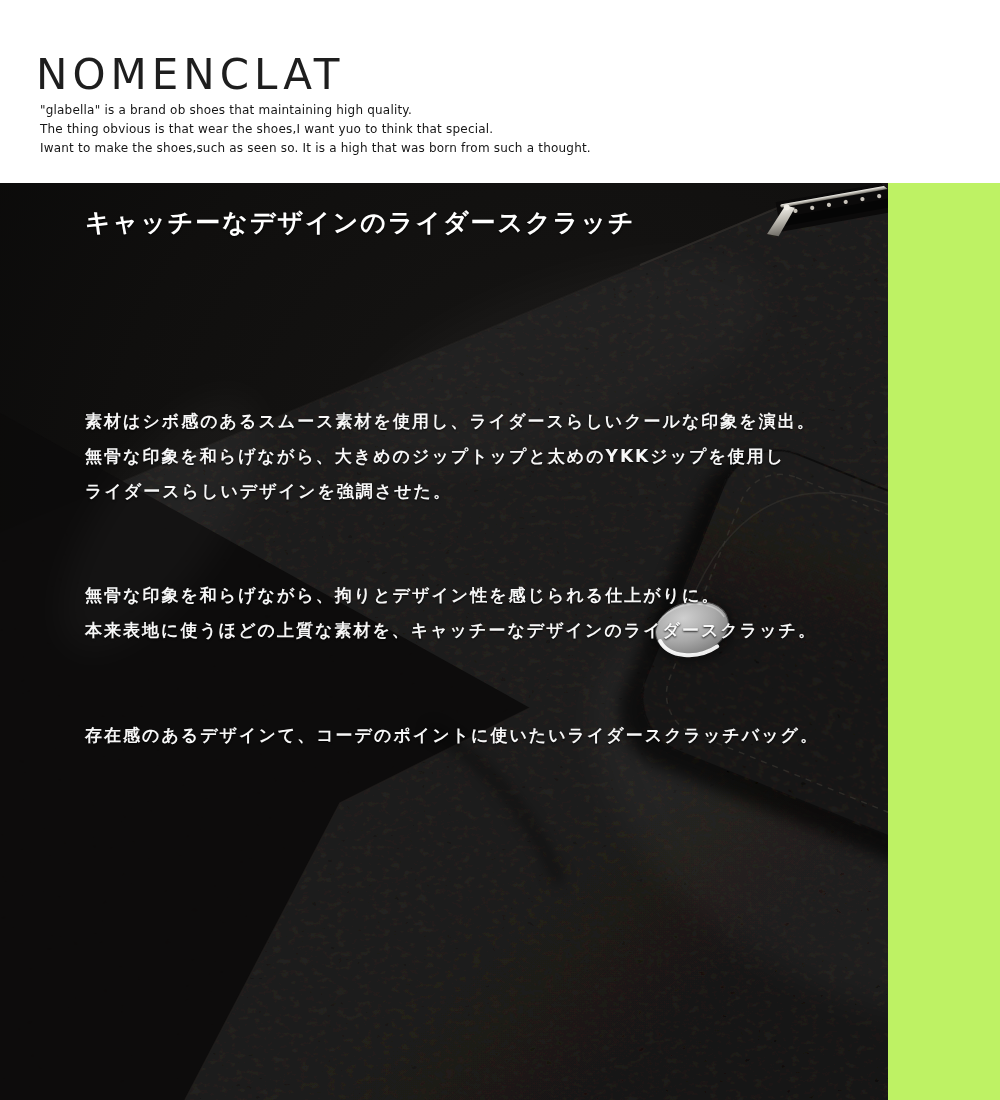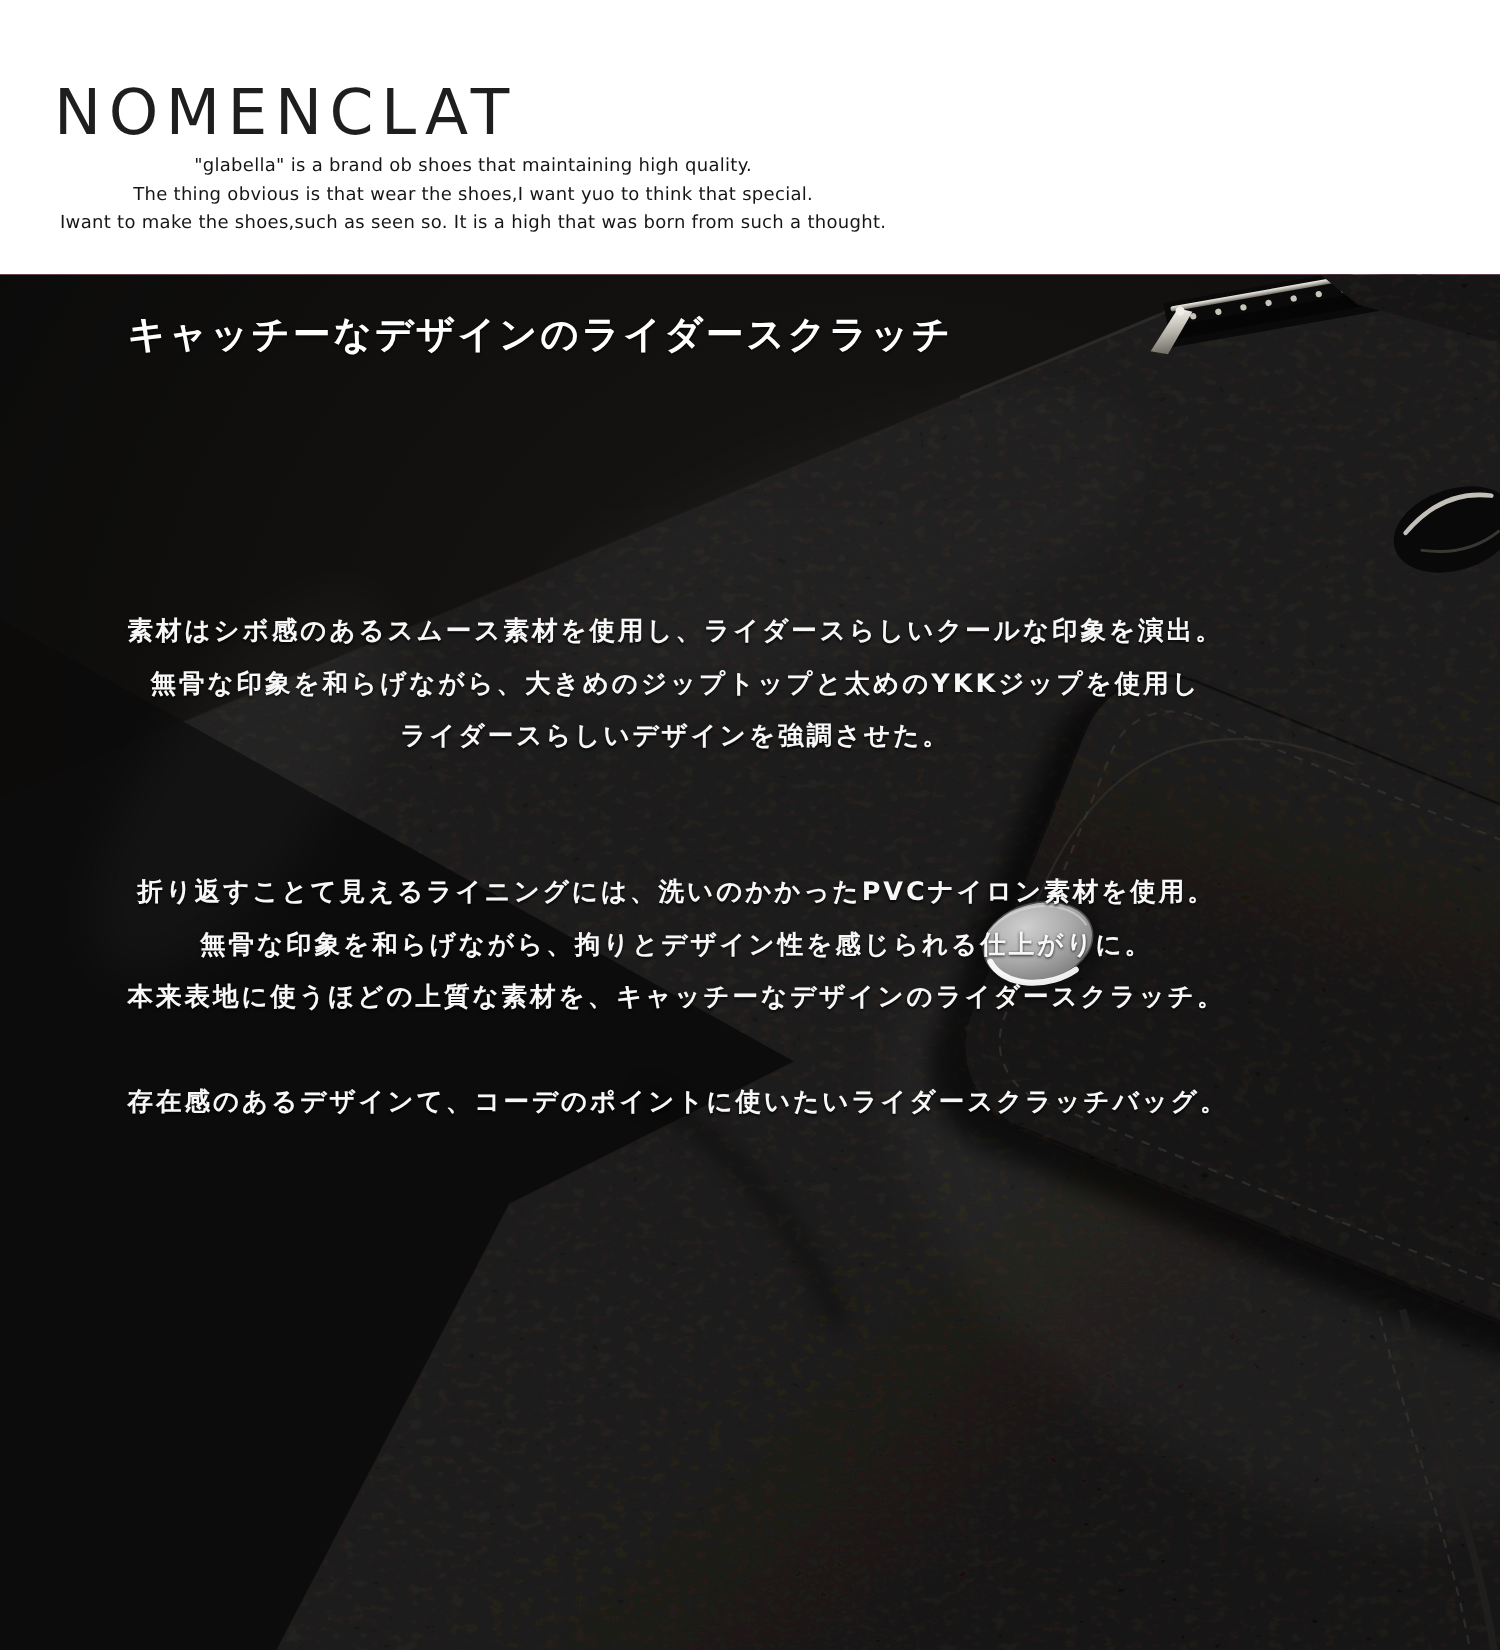--- a/index.html
+++ b/index.html
@@ -1,34 +1,33 @@
 <!DOCTYPE html>
 <html><head>
 <meta charset="utf-8">
 <style>
   html,body{margin:0;padding:0;background:#ffffff;}
   .page{
     position:relative;width:1000px;height:1100px;margin:0 auto;
-    background:#be185d;overflow:hidden;
+    background:#bef264;overflow:hidden;
     font-family:"DejaVu Sans",sans-serif;
-    text-align:center;
   }
   
   .brand-header{position:absolute;left:0;top:0;width:1000px;height:183px;background:#ffffff;}
   .brand-title{
     position:absolute;left:36px;top:54px;margin:0;
     font-size:42px;font-weight:400;letter-spacing:5px;line-height:42px;
     color:#1e1e1e;white-space:nowrap;
   }
   .brand-tagline{position:absolute;left:40px;top:101px;color:#161616;}
   .brand-tagline p{margin:0;font-size:12px;line-height:19px;letter-spacing:.2px;white-space:nowrap;}
   
   .hero{
-    position:absolute;left:0;top:183px;width:1000px;height:917px;
-    background:#0d0c0c;overflow:hidden;
+    position:absolute;left:0;top:183px;width:868px;height:917px;
+    background:#0d0c0c;overflow:hidden;padding-left:20px;
   }
   .hero .photo{position:absolute;left:0;top:0;width:1000px;height:917px;display:block;}
   .hero-title{
     position:absolute;left:85px;top:22px;margin:0;z-index:3;
     font-size:25px;font-weight:bold;letter-spacing:2px;line-height:36px;
     color:#ffffff;white-space:nowrap;text-shadow:0 1px 2px rgba(0,0,0,.85);
   }
   .para{
     position:absolute;left:85px;z-index:3;color:#f7f7f7;
     font-size:17px;font-weight:bold;letter-spacing:2px;line-height:35px;
@@ -171,21 +170,20 @@
     <h2 class="hero-title">キャッチーなデザインのライダースクラッチ</h2>
 
 
     <div class="para p2">
       <p>素材はシボ感のあるスムース素材を使用し、ライダースらしいクールな印象を演出。</p>
       <p>無骨な印象を和らげながら、大きめのジップトップと太めのYKKジップを使用し</p>
       <p>ライダースらしいデザインを強調させた。</p>
     </div>
 
     <div class="para p3">
-      <p>折り返すことて見えるライニングには、洗いのかかったPVCナイロン素材を使用。</p>
       <p>無骨な印象を和らげながら、拘りとデザイン性を感じられる仕上がりに。</p>
       <p>本来表地に使うほどの上質な素材を、キャッチーなデザインのライダースクラッチ。</p>
     </div>
 
     <div class="para p4">
       <p>存在感のあるデザインて、コーデのポイントに使いたいライダースクラッチバッグ。</p>
     </div>
 
   </section>
 </div>

